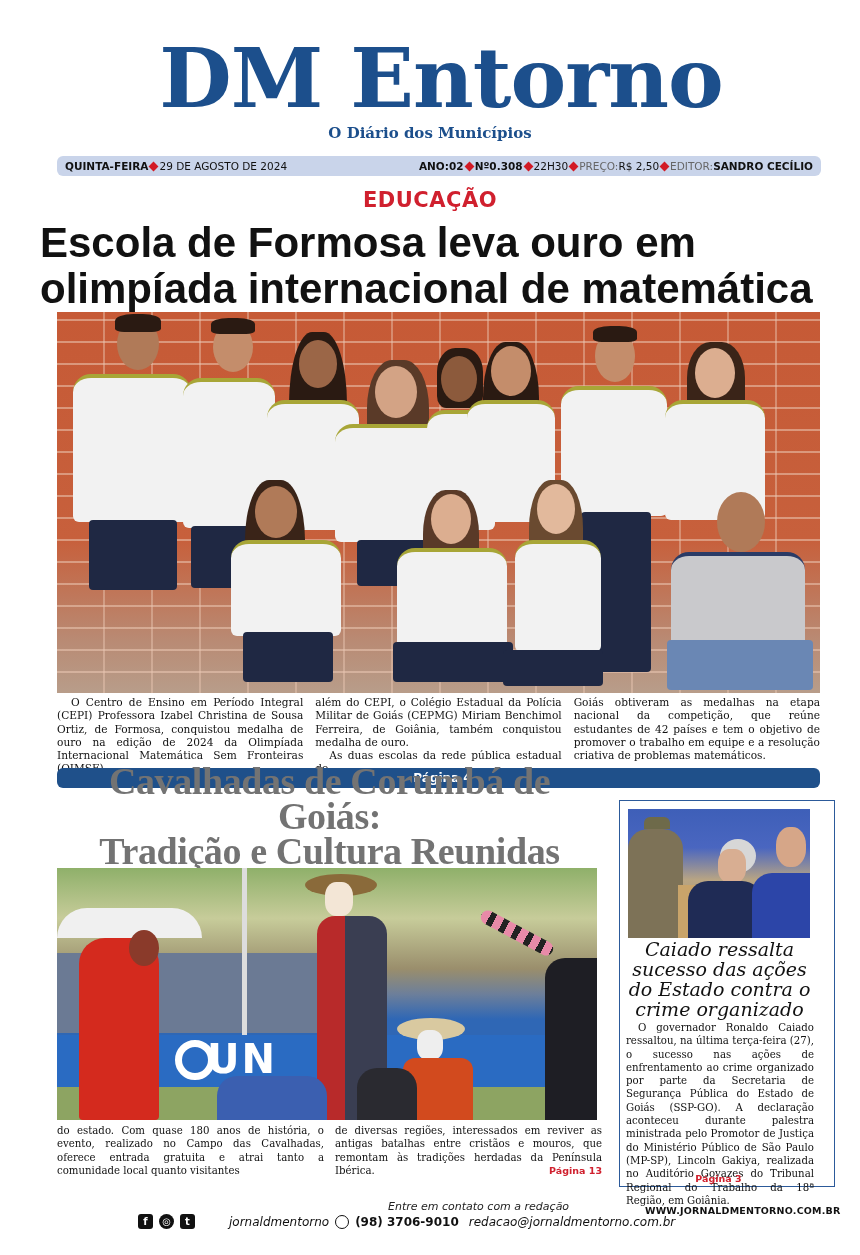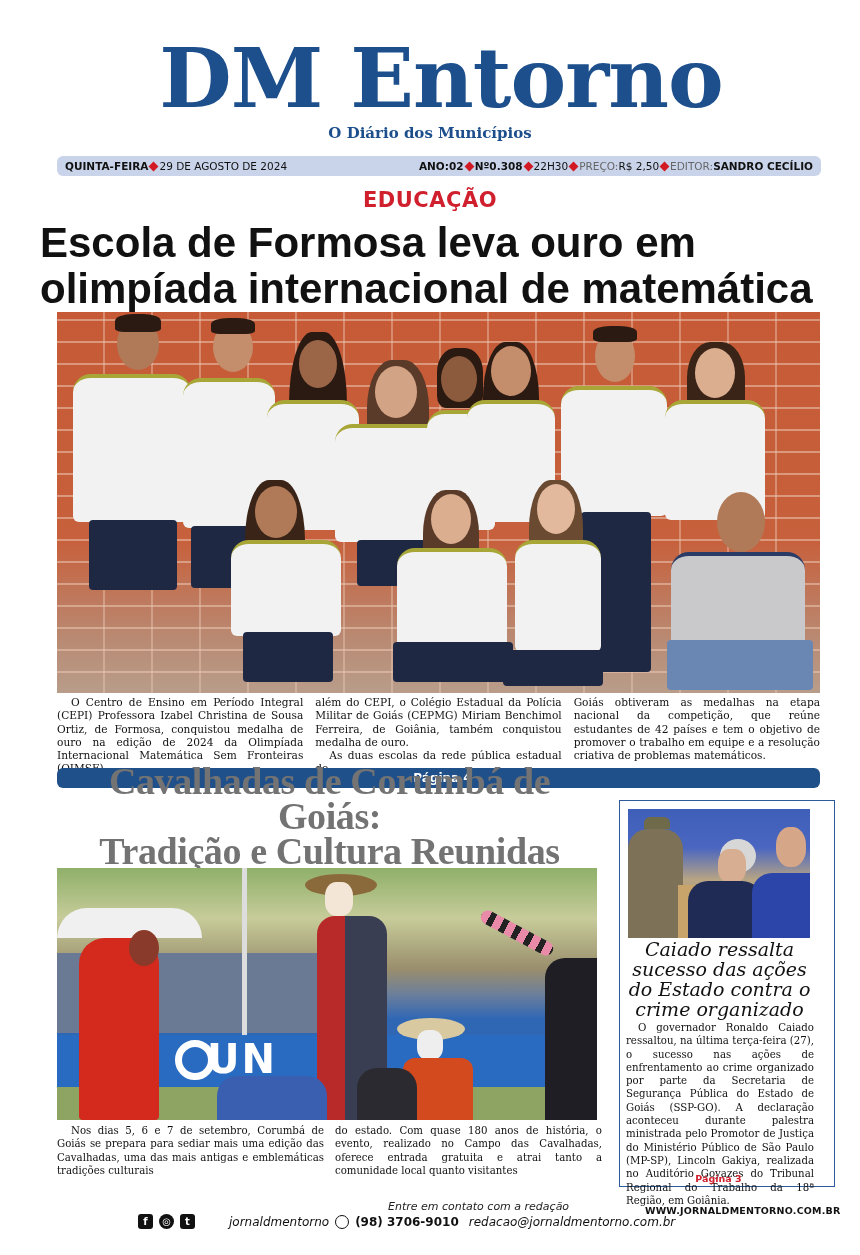--- a/index.html
+++ b/index.html
@@ -218,24 +218,24 @@
   <div class="fig" style="left:300px;top:200px;width:60px;height:52px;background:#2a2a30;border-radius:20px 20px 0 0;"></div>
 
   <div class="fig" style="left:420px;top:58px;width:80px;height:14px;background:repeating-linear-gradient(90deg,#e88aa8 0 8px,#222 8px 14px);border-radius:8px;transform:rotate(28deg);"></div>
   <div class="fig" style="left:488px;top:90px;width:52px;height:162px;background:#1e1e24;border-radius:20px 0 0 0;"></div>
 
   <div class="fig" style="left:160px;top:208px;width:110px;height:44px;background:#3b5fb0;border-radius:20px 20px 0 0;"></div>
 </div>
 
 <div class="cols2">
   <div class="col">
-    <p>Nos dias 5, 6 e 7 de setembro, Corumbá de Goiás se prepara para sediar mais uma edição das Cavalhadas, uma das mais antigas e emblemáticas tradições culturais</p>
-  </div>
-  <div class="col">
     <p style="text-indent:0">do estado. Com quase 180 anos de história, o evento, realizado no Campo das Cavalhadas, oferece entrada gratuita e atrai tanto a comunidade local quanto visitantes</p>
+  </div>
+  <div class="col">
+    <p style="text-indent:0"><span>de diversas regiões, interessados em reviver as antigas batalhas entre cristãos e mouros, que remontam às tradições herdadas da Península Ibérica.</span> <span class="pageref">Página 13</span></p>
   </div>
 </div>
 
 <div class="sidebox">
   <div class="photo3" title="Governador Ronaldo Caiado sentado em auditório">
     <div class="fig" style="left:0;top:20px;width:55px;height:109px;background:#7d7257;border-radius:20px 20px 0 0;"></div>
     <div class="fig" style="left:16px;top:8px;width:26px;height:12px;background:#6e6a4a;border-radius:6px 6px 0 0;"></div>
     <div class="fig" style="left:50px;top:76px;width:30px;height:53px;background:#c9a46a;"></div>
     <div class="fig" style="left:92px;top:30px;width:36px;height:34px;background:#d7d7d7;border-radius:50%;"></div>
     <div class="fig" style="left:90px;top:40px;width:28px;height:34px;background:#d8ae92;border-radius:40%;"></div>

